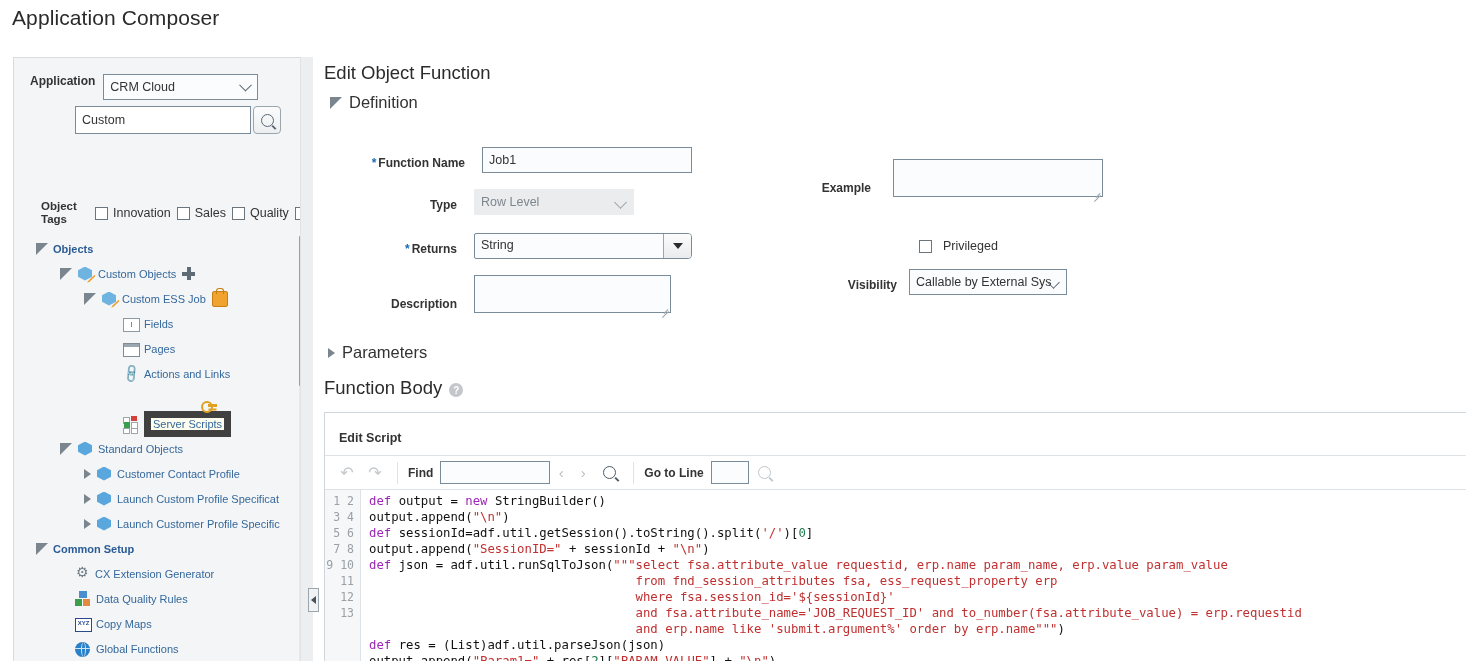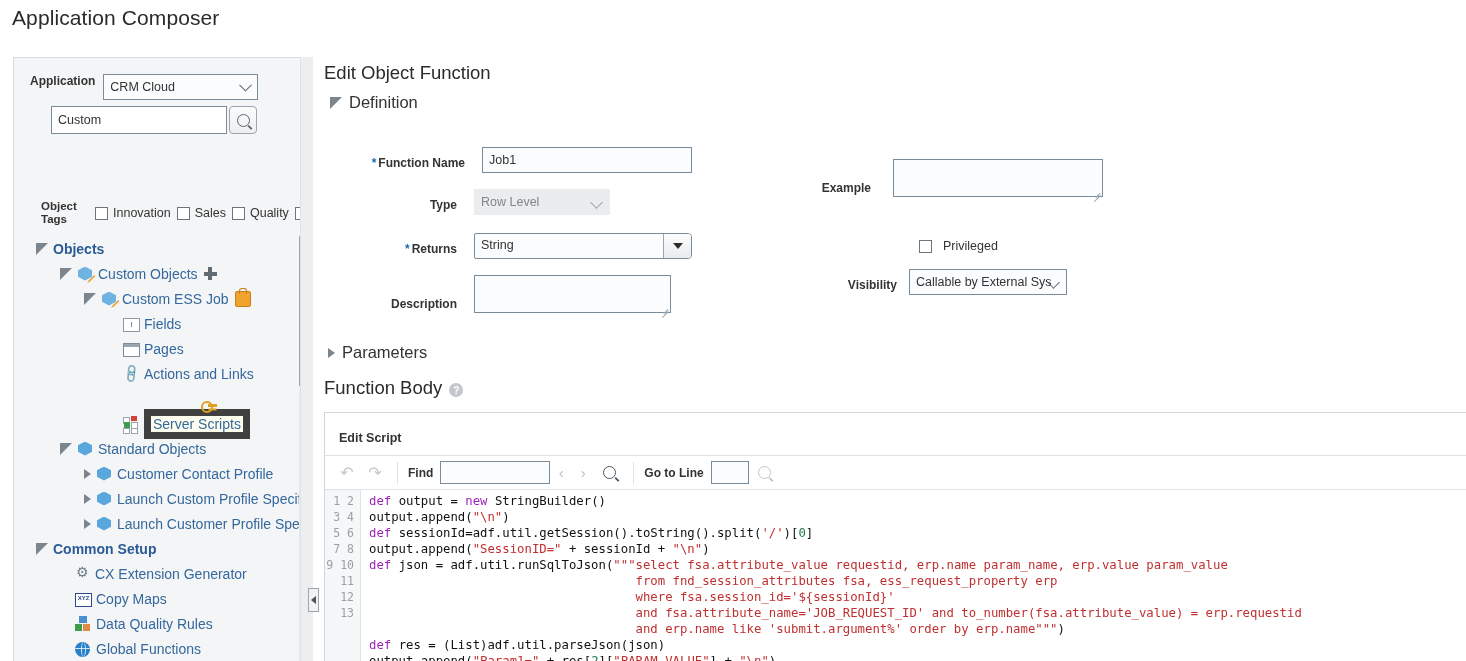--- a/index.html
+++ b/index.html
@@ -43,20 +43,21 @@
     position: absolute; right: 7px; top: 50%; transform: translateY(-60%);
     width: 8px; height: 8px; border-right: 1.4px solid #5f6b75; border-bottom: 1.4px solid #5f6b75;
     transform: translateY(-70%) rotate(45deg);
   }
   .search-row { position: absolute; left: 37px; top: 48px; display: flex; align-items: flex-start; }
   .search-input {
     width: 176px; height: 28px; box-sizing: border-box;
     border: 1px solid #7a8b99; background: #fff;
     font-size: 12.5px; color: #333; padding: 0 6px;
     font-family: "Liberation Sans", sans-serif;
+    margin-left: 24px;
   }
   .search-btn {
     width: 28px; height: 28px; margin-left: 2px; box-sizing: border-box;
     border: 1px solid #9aa5ad; border-radius: 4px;
     background: linear-gradient(#fbfbfb,#eceef0);
     display: flex; align-items: center; justify-content: center;
     cursor: pointer;
   }
   .mag { width: 11px; height: 11px; border: 1.6px solid #5a6772; border-radius: 50%; position: relative; }
   .mag::after { content:""; position:absolute; width: 1.6px; height: 5px; background:#5a6772; right: -2px; bottom: -4px; transform: rotate(-45deg); }
@@ -66,21 +67,21 @@
   .cbx { width: 13px; height: 13px; border: 1px solid #6b757d; background: #fff; box-sizing: border-box; margin: 0 5px 0 6px; }
   .tag-text { font-size: 12.5px; color: #333; }
 
   
   .tree { position: absolute; left: 0; top: 178px; width: 300px; height: 426px; overflow: hidden; }
   .tnode { display: flex; align-items: center; height: 25px; padding-left: 0; }
   .tw { display: inline-block; width: 11px; height: 11px; margin-right: 4px; flex: none; }
   .tw.open { border-left: 6px solid #7b858d; border-top: 6px solid #7b858d; border-right: 6px solid transparent; border-bottom: 6px solid transparent; width:0;height:0;margin-right:5px; }
   .tw.closed { width:0;height:0; border-top: 5px solid transparent; border-bottom: 5px solid transparent; border-left: 7px solid #7b858d; margin-right: 5px; }
   .tw.blank { width: 11px; }
-  .tlabel { font-size: 14px; color: #35689c; white-space: nowrap; }
+  .tlabel { font-size: 11px; color: #35689c; white-space: nowrap; }
   .tlabel.bold { font-weight: bold; color: #2a5b96; }
   .tico { width: 16px; height: 16px; margin-right: 5px; flex: none; position: relative; }
   .sel-label { background: #fcfcef; border: 7px solid #404040; padding: 0 2px; }
   .ic-pencil { position:absolute; right:-2px; bottom:-1px; width:8px;height:8px; background:#f0a030; clip-path: polygon(0 100%,25% 70%,100% 0,100% 25%,30% 95%); }
   .ic-plus { width: 13px; height: 13px; position: relative; margin-left: 6px; }
   .ic-plus::before { content:""; position:absolute; left:0; top:4.5px; width:13px;height:4px;background:#5f6b75; }
   .ic-plus::after { content:""; position:absolute; left:4.5px; top:0; width:4px;height:13px;background:#5f6b75; }
   .ic-lock { width:14px;height:14px;margin-left:6px;background:#f0a32e;border:1px solid #c87f14;border-radius:2px;position:relative; }
   .ic-lock::before { content:""; position:absolute; left:3px; top:-4px; width:6px;height:5px;border:1.5px solid #c87f14;border-bottom:none;border-radius:3px 3px 0 0; }
   .ic-field { width:15px;height:12px;border:1px solid #8c9aa5;background:#fff; display:flex;align-items:center;justify-content:center;font-size:8px;color:#5a6772; }
@@ -135,21 +136,21 @@
   }
   .lov .val { flex:1; font-size:12.5px; color:#333; padding: 4px 6px; }
   .lov .btn {
     width: 27px; background: linear-gradient(#fcfcfc,#e9ebed);
     border-left: 1px solid #9aa5ad; display:flex;align-items:center;justify-content:center;
     border-radius: 0 3px 3px 0; cursor:pointer;
   }
   .lov .btn i { width:0;height:0;border-left:5px solid transparent;border-right:5px solid transparent;border-top:6px solid #2b2b2b; display:block; }
 
   .sel-plain {
-    width: 136px; height: 26px; box-sizing:border-box;
+    width: 160px; height: 26px; box-sizing:border-box;
     border: 1px solid #7a8b99; background:#fbfcfd;
     display:flex;align-items:center;padding:0 6px;font-size:12.5px;color:#333;position:relative;
   }
   .sel-plain .chev { position:absolute;right:8px;top:8px;width:8px;height:8px;border-right:1.4px solid #5f6b75;border-bottom:1.4px solid #5f6b75;transform:rotate(45deg); }
   .sel-plain.disabled { background:#eaecee;border-color:#eaecee;color:#7e868e; }
   .sel-plain.disabled .chev { border-color:#9aa2a9; }
 
   
   .fb-head { position:absolute; left:2px; top:320px; display:flex; align-items:center; }
   .fb-title { font-size: 18.5px; color:#2b2b2b; }
@@ -332,32 +333,32 @@
           <span class="tlabel bold">Common Setup</span>
         </div>
         <div class="tnode" style="padding-left: 46px;">
           <span class="tw blank"></span>
           <span class="tico ic-gear"></span>
           <span class="tlabel">CX Extension Generator</span>
         </div>
         <div class="tnode" style="padding-left: 46px;">
           <span class="tw blank"></span>
           <span class="tico">
-            <span class="ic-xyz" style="position:absolute;top:2px;">XYZ</span>
-          </span>
-          <span class="tlabel">Copy Maps</span>
-        </div>
-        <div class="tnode" style="padding-left: 46px;">
-          <span class="tw blank"></span>
-          <span class="tico">
             <span style="position:absolute;left:4px;top:0px;width:8px;height:7px;background:#4a8fd0"></span>
             <span style="position:absolute;left:0px;top:8px;width:7px;height:7px;background:#3a9e4a"></span>
             <span style="position:absolute;left:8px;top:8px;width:7px;height:7px;background:#e08a42"></span>
           </span>
           <span class="tlabel">Data Quality Rules</span>
+        </div>
+        <div class="tnode" style="padding-left: 46px;">
+          <span class="tw blank"></span>
+          <span class="tico">
+            <span class="ic-xyz" style="position:absolute;top:2px;">XYZ</span>
+          </span>
+          <span class="tlabel">Copy Maps</span>
         </div>
         <div class="tnode" style="padding-left: 46px;">
           <span class="tw blank"></span>
           <span class="tico">
             <span class="ic-globe" style="position:absolute;top:1px;"></span>
           </span>
           <span class="tlabel">Global Functions</span>
         </div>
       </div>
 

